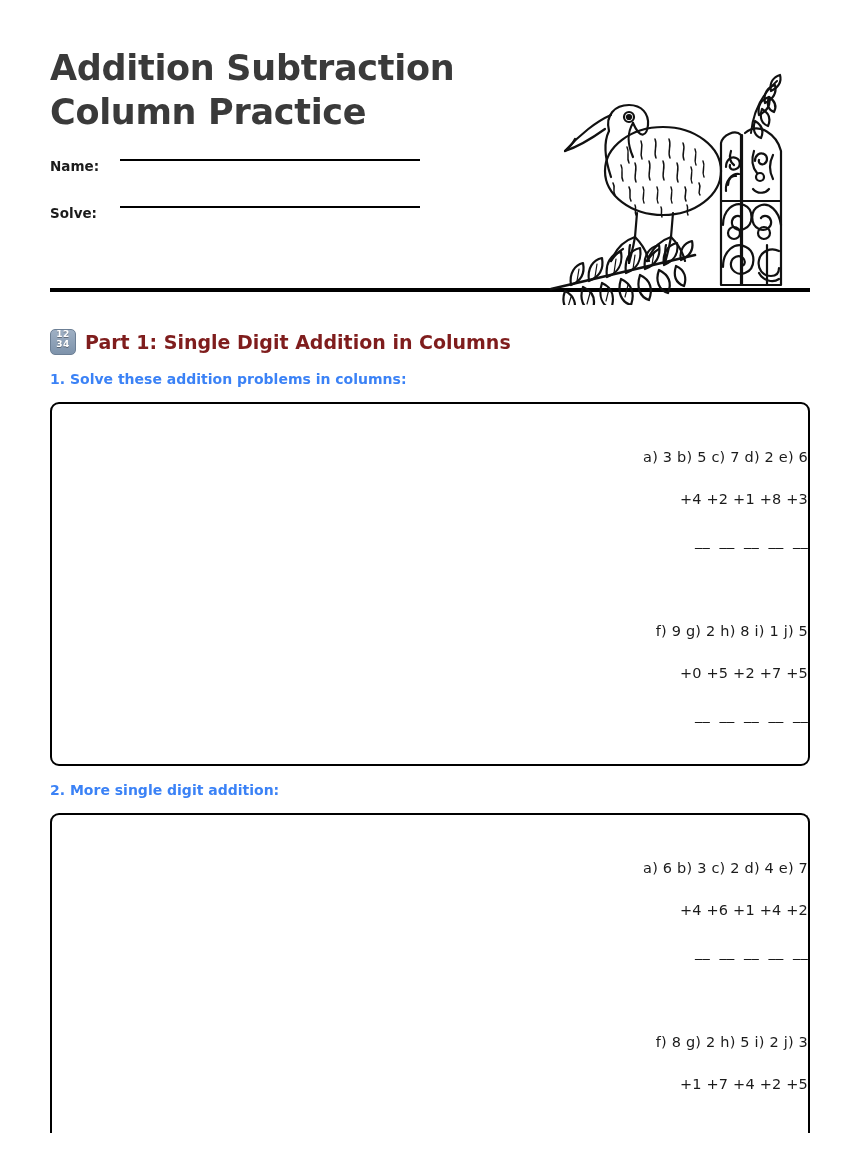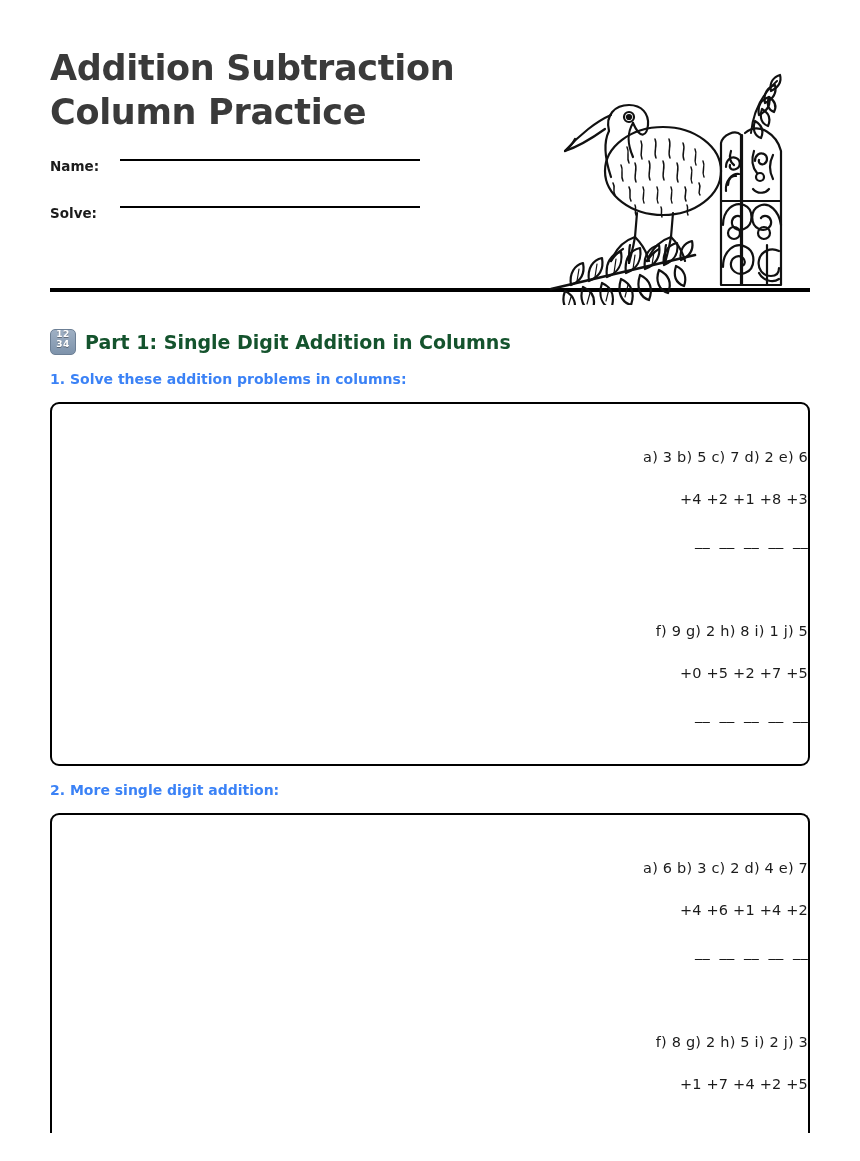--- a/index.html
+++ b/index.html
@@ -113,21 +113,21 @@
     font-weight: bold;
     color: #ffffff;
     letter-spacing: 0.5px;
     text-shadow: 0 1px 0 rgba(0,0,0,.35);
     display: block;
     height: 10px;
   }
   .section-title {
     font-size: 19px;
     font-weight: bold;
-    color: #14532d;
+    color: #7f1d1d;
     line-height: 24px;
   }
 
   
   .question-label {
     font-size: 14px;
     font-weight: bold;
     color: #3b82f6;
     margin-top: 16px;
     margin-bottom: 15px;

